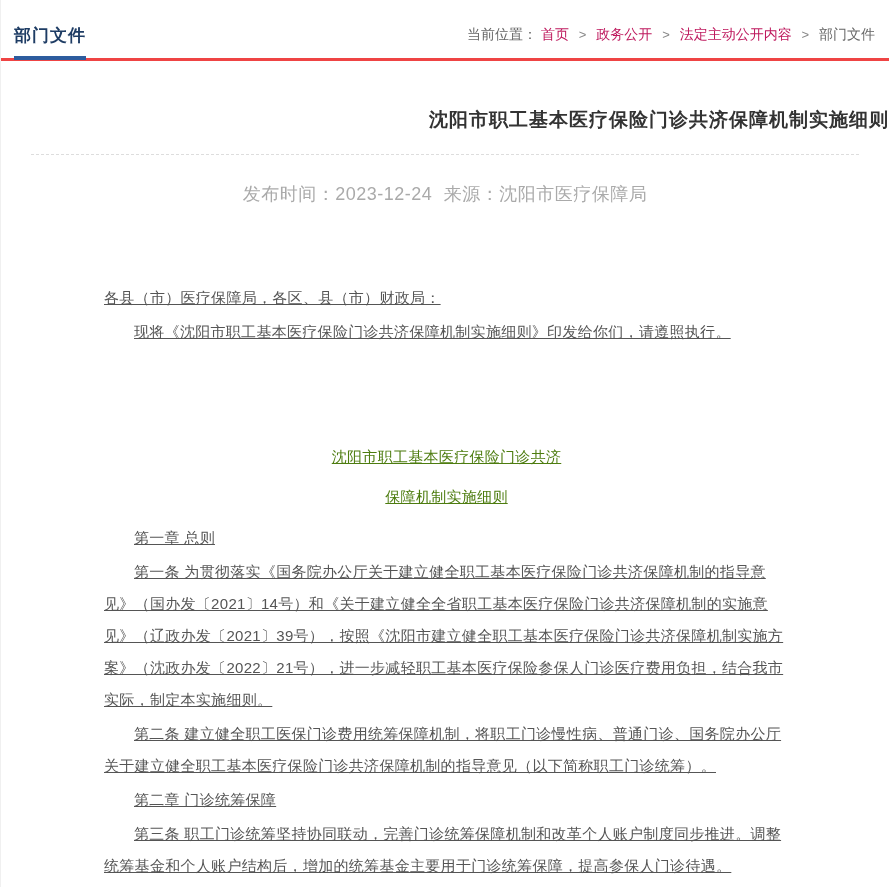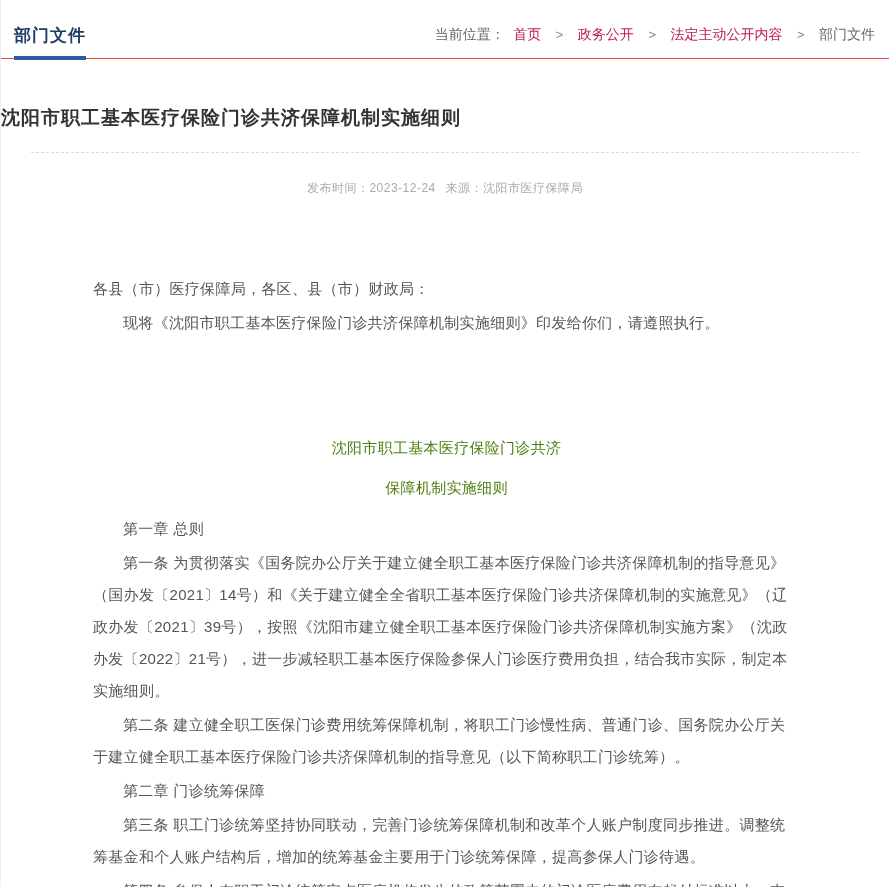--- a/index.html
+++ b/index.html
@@ -17,22 +17,21 @@
     border-left: 1px solid #f0f0f0;
     border-bottom: 1px solid #ececec;
   }
 
   
   .page-header {
     display: flex;
     justify-content: space-between;
     align-items: flex-end;
     padding: 24px 14px 0 13px;
-    border-bottom: 1px solid #ef4444;
-    font-family: Liberation Mono, monospace;
+    border-bottom: 3px solid #ef4444;
   }
   .section-title {
     display: inline-block;
     font-size: 17px;
     font-weight: bold;
     color: #1e3c64;
     letter-spacing: 1px;
     padding-bottom: 9px;
     border-bottom: 4px solid #2d5c9e;
     margin-bottom: -2px;
@@ -51,48 +50,48 @@
   }
   .breadcrumb .sep {
     color: #888888;
     margin: 0 6px;
     font-size: 13px;
   }
 
   
   .article-title {
     margin-top: 46px;
-    text-align: left;
+    text-align: right;
     font-size: 19px;
     font-weight: bold;
     color: #333333;
     letter-spacing: 1px;
   }
   .title-divider {
     margin: 21px 30px 0 30px;
     border-top: 1px dashed #dddddd;
     height: 0;
   }
   .article-meta {
     margin-top: 27px;
     text-align: center;
-    font-size: 12px;
+    font-size: 18px;
     color: #aaaaaa;
     letter-spacing: 0.5px;
   }
   .article-meta .meta-src-label { margin-left: 6px; }
 
   .article-body {
     margin: 76px 85px 0 88px;
     font-size: 15px;
     line-height: 32px;
     color: #555555;
     letter-spacing: 0.3px;
   }
-  .article-body p { margin: 2px 4px; }
+  .article-body p { margin: 2px 15px; text-decoration: underline; }
   .p-indent { text-indent: 2em; }
   .doc-title {
     margin: 90px 0 6px 0;
     text-align: center;
     line-height: 38px;
     color: #4d7c0f;
   }
   .doc-title p { text-indent: 0; }
 </style>
 </head>

